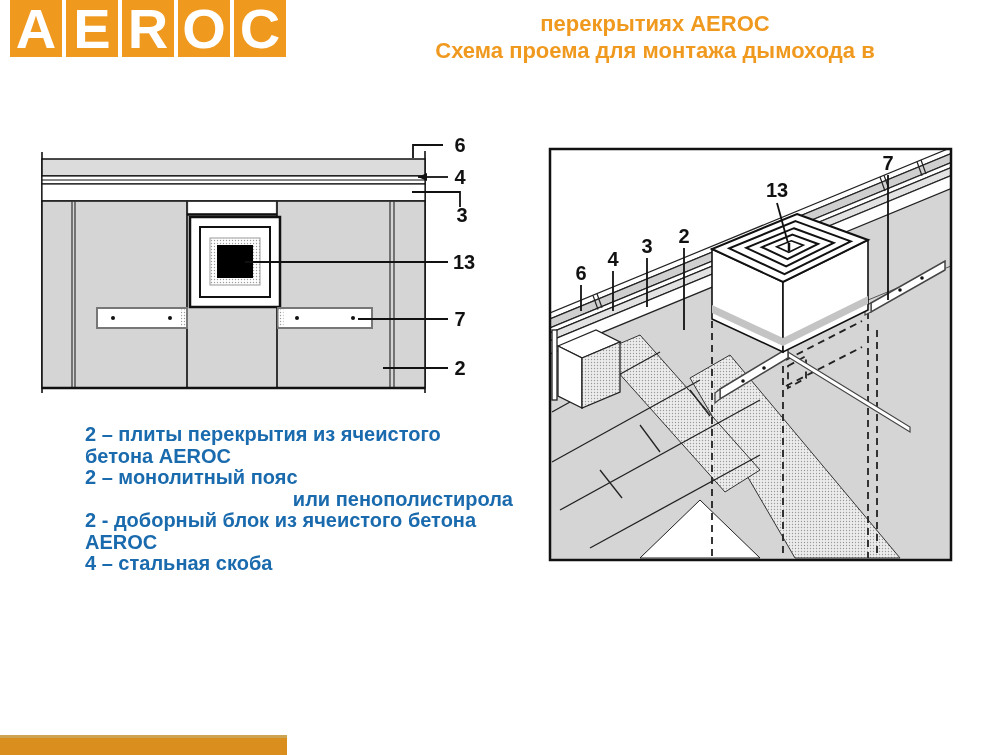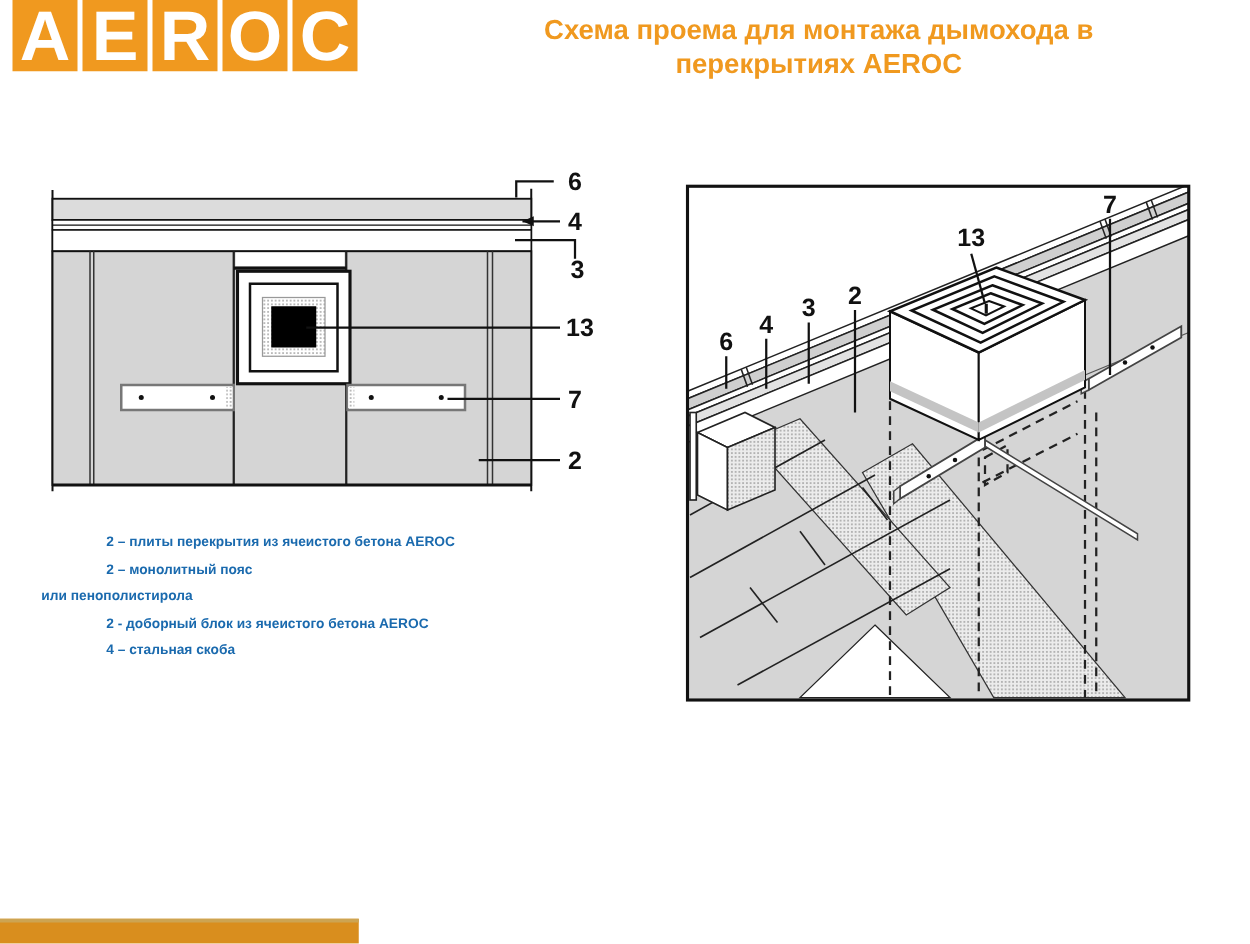--- a/index.html
+++ b/index.html
@@ -8,23 +8,23 @@
   
   #logo{position:absolute;left:10px;top:0;display:flex;gap:4px;}
   .tile{width:52px;height:57px;background:#F0991F;color:#ffffff;overflow:hidden;
         display:flex;align-items:center;justify-content:center;
         font-weight:bold;font-size:56px;line-height:57px;font-family:"Liberation Sans",sans-serif;}
   
   #title{position:absolute;left:350px;top:10px;width:610px;text-align:center;
          font-weight:bold;font-size:22px;line-height:27px;color:#F0991F;}
   
   #legend{position:absolute;left:33px;top:424px;width:480px;color:#1A6AAE;
-          font-weight:bold;font-size:11px;line-height:21.5px;}
+          font-weight:bold;font-size:20px;line-height:21.5px;}
   #legend .lg{padding-left:52px;}
-  #legend .lg.noindent{padding-left:0;}
+  #legend .lg.noindent{padding-left:0;text-align:right;}
   
   #left-diagram-svg{position:absolute;left:30px;top:125px;}
   #right-diagram-svg{position:absolute;left:545px;top:145px;}
   svg text{font-family:"Liberation Sans",sans-serif;font-weight:bold;font-size:20px;fill:#111;}
   
   #footer-bar{position:absolute;left:0;top:735px;width:287px;height:20px;
               background:#D98E1E;border-top:3px solid #CDA452;box-sizing:border-box;}
 </style>
 </head>
 <body>
@@ -43,22 +43,22 @@
       </div>
     <div class="tile">
         <span>O</span>
       </div>
     <div class="tile">
         <span>C</span>
       </div>
   </div>
 
   <div id="title">
+    <div>перекрытиях AEROC</div>
     <div>Схема проема для монтажа дымохода в</div>
-    <div>перекрытиях AEROC</div>
   </div>
 
   <svg id="left-diagram-svg" width="460" height="290" viewBox="0 0 460 290">
     <defs>
       <pattern id="hatch" width="3" height="3" patternUnits="userSpaceOnUse">
         <rect width="3" height="3" fill="#ffffff"></rect>
         <circle cx="1.5" cy="1.5" r="0.7" fill="#9a9a9a"></circle>
       </pattern>
     </defs>
 

